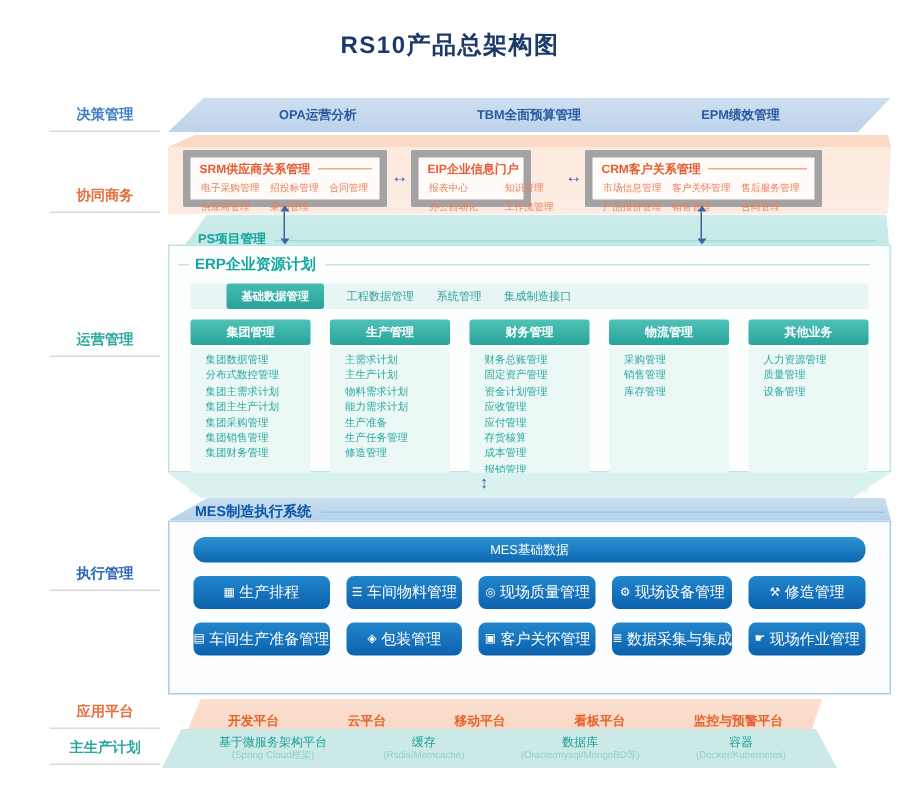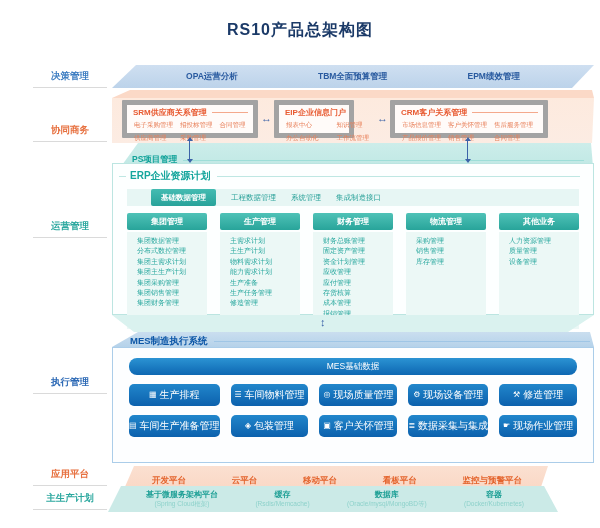--- a/index.html
+++ b/index.html
@@ -98,21 +98,21 @@
     background:linear-gradient(180deg,#fbe0d1,#f9d5c2);
     clip-path:polygon(22px 0,100% 0,calc(100% - 10px) 100%,9px 100%);
     display:flex;align-items:center;justify-content:space-between;
     padding:0 26px 0 40px;box-sizing:border-box;}
   .band-app span{font-size:8.5px;font-weight:bold;color:#e4642d;white-space:nowrap;}
   .band-infra{position:absolute;left:108px;top:486px;width:450px;height:26px;background:#cbeae7;
     clip-path:polygon(13px 0,calc(100% - 14px) 0,100% 100%,0 100%);
     display:flex;align-items:center;justify-content:space-between;
     padding:0 34px 0 38px;box-sizing:border-box;}
   .infra-item{display:flex;flex-direction:column;align-items:center;line-height:1.25;}
-  .infra-item .n{font-size:8px;font-weight:bold;color:#1fa096;white-space:nowrap;}
+  .infra-item .n{font-size:8px;font-weight:normal;color:#1fa096;white-space:nowrap;}
   .infra-item .d{font-size:6.5px;color:#8ed2cb;white-space:nowrap;}
 </style>
 </head>
 <body>
 
 <div class="canvas">
 
   <div class="title">RS10产品总架构图</div>
 
   <div class="llabel c-blue" style="top:70px">

